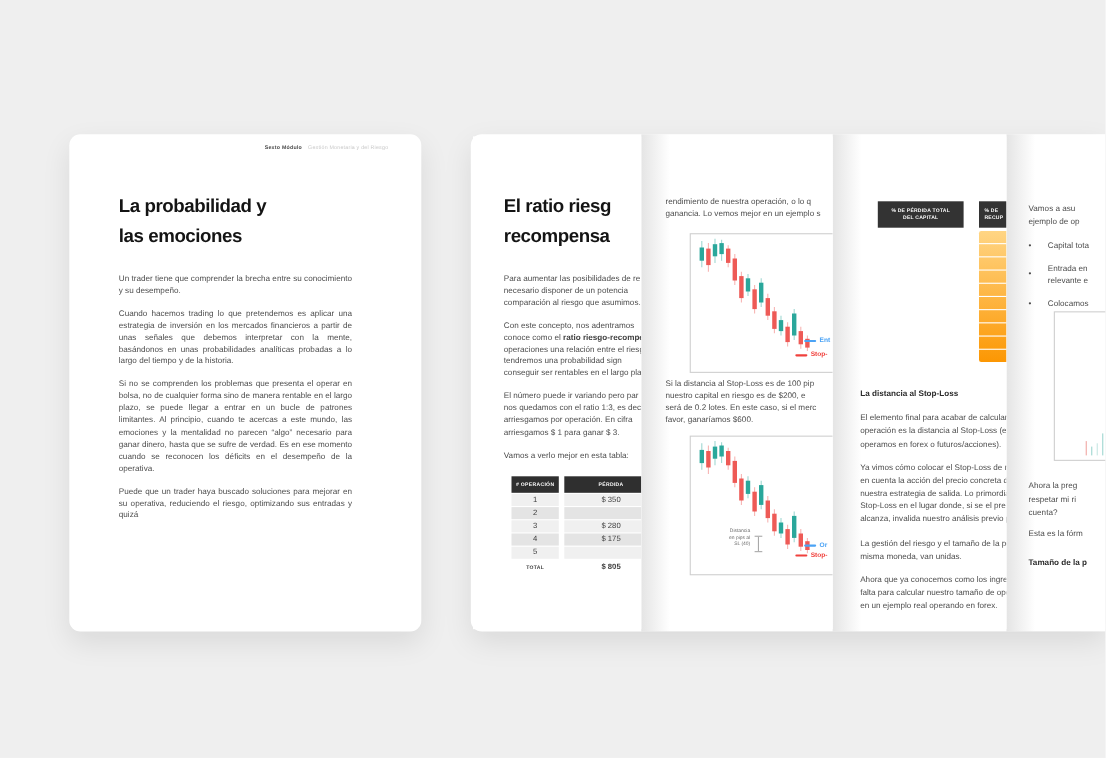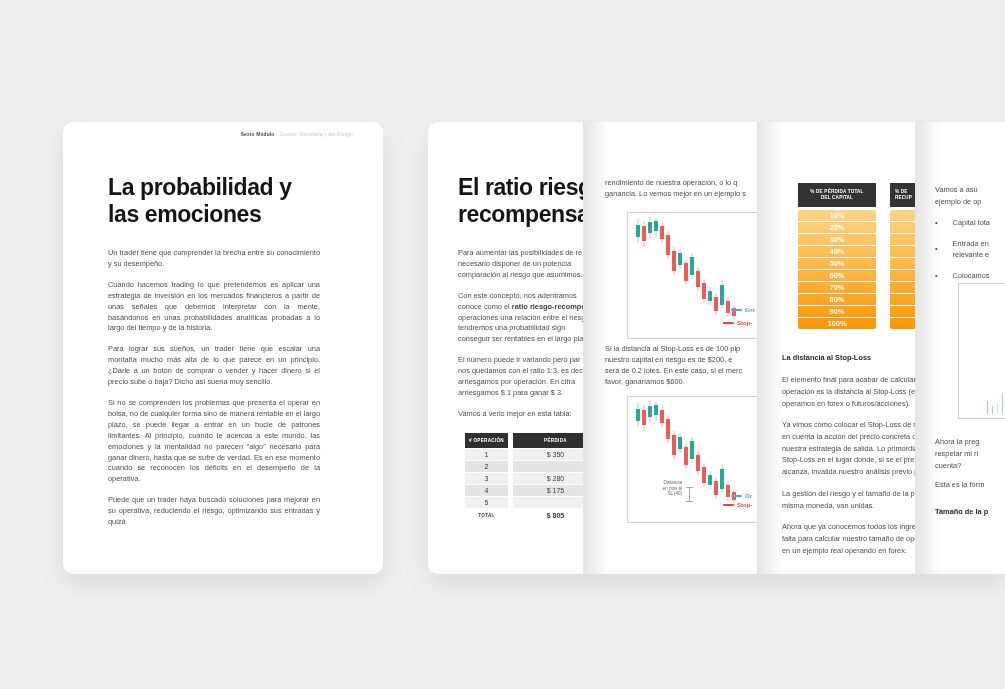--- a/index.html
+++ b/index.html
@@ -12,21 +12,21 @@
   #page2{left:428px;width:155px;border-radius:10px 0 0 10px;}
   #page3{left:583px;width:174px;}
   #page4{left:757px;width:158px;}
   #page5{left:915px;width:105px;}
   .edge-shade::before{content:"";position:absolute;left:0;top:0;bottom:0;width:26px;z-index:30;
       background:linear-gradient(to right,rgba(90,90,90,.16),rgba(90,90,90,0));pointer-events:none;}
   
   .hdr{position:absolute;top:10px;right:30px;font-size:4.8px;letter-spacing:.2px;white-space:nowrap;}
   .hdr .mod{color:#4a4a4a;font-weight:bold;}
   .hdr .sec{color:#c9c9c9;margin-left:4px;}
-  .title{position:absolute;top:52px;left:45px;font-size:23px;line-height:27px;font-weight:bold;
+  .title{position:absolute;top:52px;left:45px;font-size:17px;line-height:27px;font-weight:bold;
          color:#141414;letter-spacing:-.4px;white-space:nowrap;}
   .body-col{position:absolute;top:126px;left:45px;width:212px;font-size:7.4px;line-height:10.9px;
             color:#4d4d4d;text-align:justify;}
   .body-col p{margin:0 0 10px 0;}
   .line{font-size:7.4px;line-height:10.9px;color:#4d4d4d;white-space:nowrap;}
   .para{margin-bottom:10px;}
   .b{font-weight:bold;color:#3f3f3f;}
   
   .ops-table{position:absolute;left:37px;top:311px;}
   .ops-row{display:flex;gap:5px;margin-bottom:1px;}
@@ -75,21 +75,20 @@
       <span class="mod">Sexto Módulo</span>
       <span class="sec">Gestión Monetaria y del Riesgo</span>
     </div>
     <div class="title">
       <div>La probabilidad y</div>
       <div>las emociones</div>
     </div>
     <div class="body-col">
       <p>Un trader tiene que comprender la brecha entre su conocimiento y su desempeño.</p>
       <p>Cuando hacemos trading lo que pretendemos es aplicar una estrategia de inversión en los mercados financieros a partir de unas señales que debemos interpretar con la mente, basándonos en unas probabilidades analíticas probadas a lo largo del tiempo y de la historia.</p>
-      <p>Para lograr sus sueños, un trader tiene que escalar una montaña mucho más alta de lo que parece en un principio. ¿Darle a un botón de comprar o vender y hacer dinero si el precio sube o baja? Dicho así suena muy sencillo.</p>
       <p>Si no se comprenden los problemas que presenta el operar en bolsa, no de cualquier forma sino de manera rentable en el largo plazo, se puede llegar a entrar en un bucle de patrones limitantes. Al principio, cuando te acercas a este mundo, las emociones y la mentalidad no parecen “algo” necesario para ganar dinero, hasta que se sufre de verdad. Es en ese momento cuando se reconocen los déficits en el desempeño de la operativa.</p>
       <p>Puede que un trader haya buscado soluciones para mejorar en su operativa, reduciendo el riesgo, optimizando sus entradas y quizá</p>
     </div>
   </div>
 
   <div class="page" id="page2">
     <div class="title" style="left:30px;">
       <div>El ratio riesg</div>
       <div>recompensa</div>
     </div>
@@ -262,32 +261,20 @@
       </div>
     </div>
   </div>
 
   <div class="page edge-shade" id="page4">
     <div class="risk-col" style="left:41px;top:61px;">
       <div class="risk-head">
         <div>% DE PÉRDIDA TOTAL</div>
         <div>DEL CAPITAL</div>
       </div>
-      <div class="risk-rows">
-        <div class="risk-row">10%</div>
-        <div class="risk-row">20%</div>
-        <div class="risk-row">30%</div>
-        <div class="risk-row">40%</div>
-        <div class="risk-row">50%</div>
-        <div class="risk-row">60%</div>
-        <div class="risk-row">70%</div>
-        <div class="risk-row">80%</div>
-        <div class="risk-row">90%</div>
-        <div class="risk-row">100%</div>
-      </div>
     </div>
     <div class="risk-col" style="left:133px;top:61px;">
       <div class="risk-head" style="text-align:left;padding-left:5px;">
         <div>% DE</div>
         <div>RECUP</div>
       </div>
       <div class="risk-rows">
         <div class="risk-row"></div>
           <div class="risk-row"></div>
           <div class="risk-row"></div>
@@ -311,21 +298,21 @@
       <div class="line" style="line-height:11.8px;">en cuenta la acción del precio concreta d</div>
       <div class="line" style="line-height:11.8px;">nuestra estrategia de salida. Lo primordial</div>
       <div class="line" style="line-height:11.8px;">Stop-Loss en el lugar donde, si se el pre</div>
       <div class="line" style="line-height:11.8px;">alcanza, invalida nuestro análisis previo para</div>
     </div>
     <div style="position:absolute;left:25px;top:366px;">
       <div class="line" style="line-height:11.8px;">La gestión del riesgo y el tamaño de la posi</div>
       <div class="line" style="line-height:11.8px;">misma moneda, van unidas.</div>
     </div>
     <div style="position:absolute;left:25px;top:399px;">
-      <div class="line" style="line-height:11.8px;">Ahora que ya conocemos todos los ingre</div>
+      <div class="line" style="line-height:11.8px;">Ahora que ya conocemos como los ingre</div>
       <div class="line" style="line-height:11.8px;">falta para calcular nuestro tamaño de oper</div>
       <div class="line" style="line-height:11.8px;">en un ejemplo real operando en forex.</div>
     </div>
   </div>
 
   <div class="page edge-shade" id="page5">
     <div style="position:absolute;left:20px;top:62px;">
       <div class="line" style="line-height:11.8px;">Vamos a asu</div>
       <div class="line" style="line-height:11.8px;">ejemplo de op</div>
     </div>

